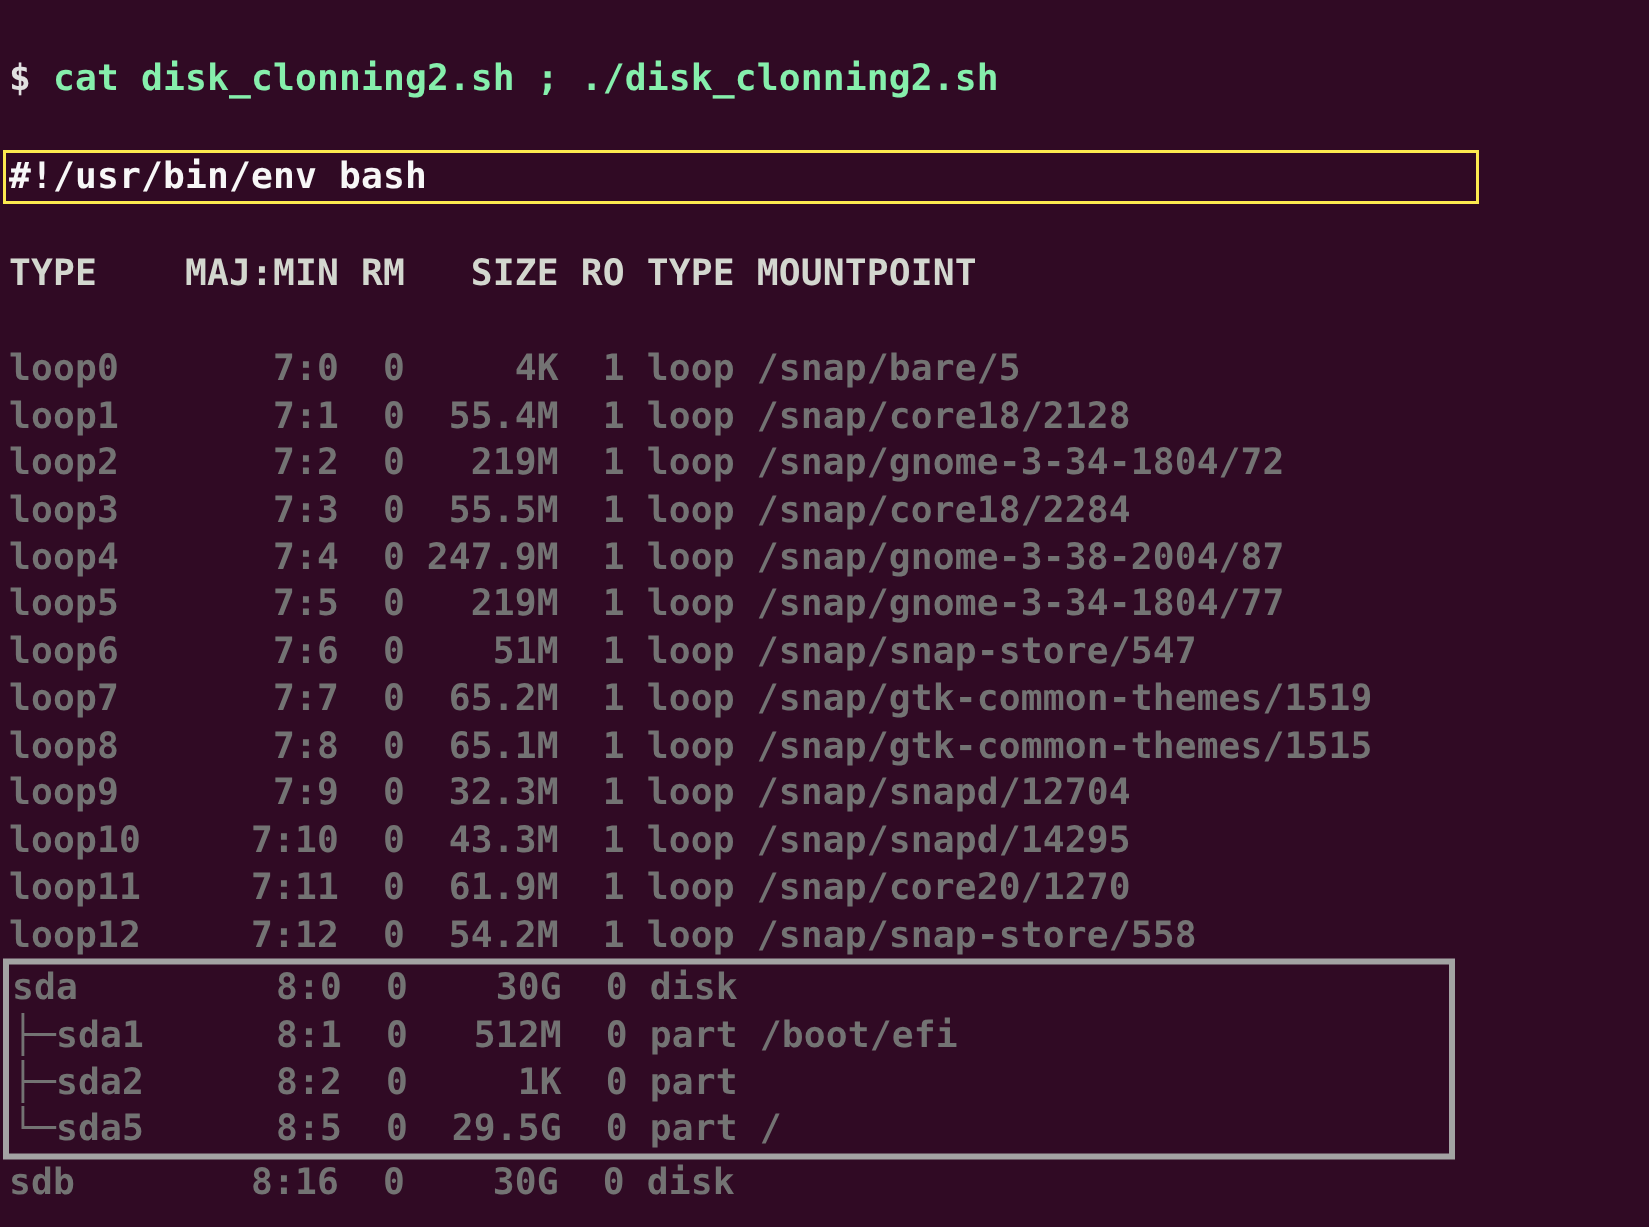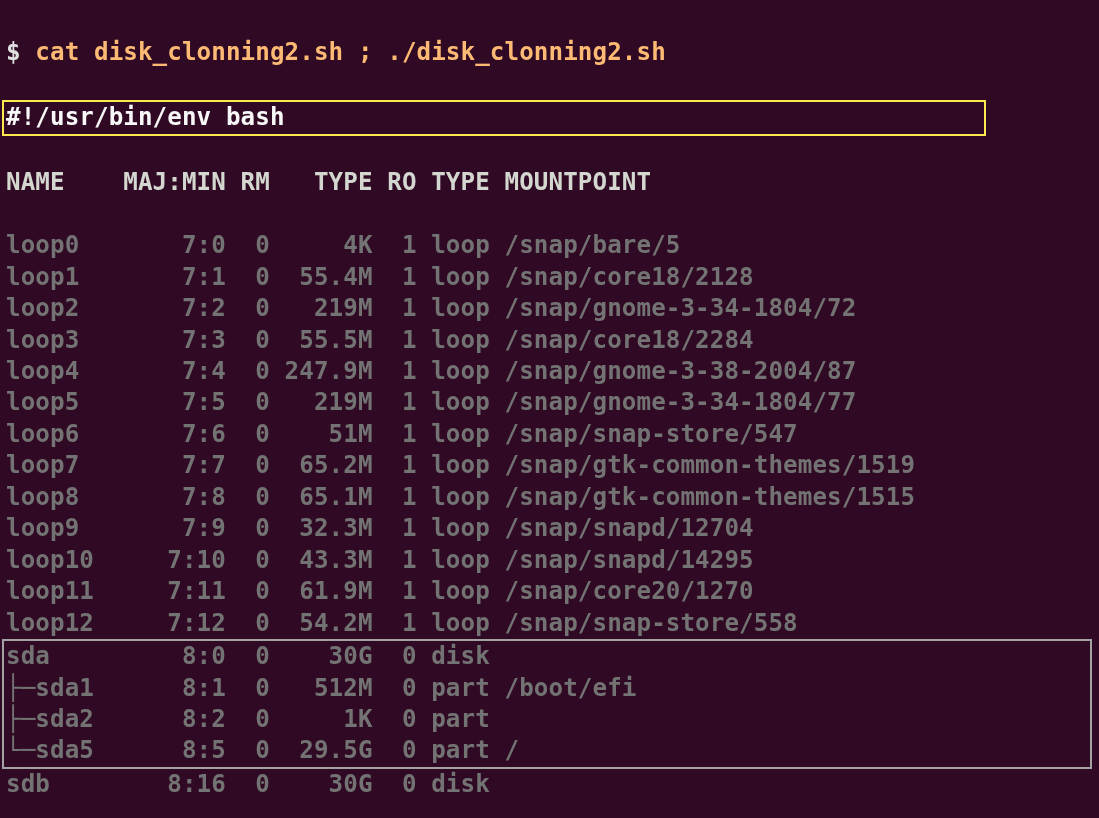--- a/index.html
+++ b/index.html
@@ -10,27 +10,27 @@
     font-size:24.2px;
     line-height:1.3;
     width:1099px;
     height:818px;
     overflow:hidden;
     letter-spacing:0.1px;
     font-weight:600;
   }
   .term{padding:6px 2px 2px 6px;white-space:pre}
   .prompt{color:#e0e0e0}
-  .cmd{color:#fdba74;font-weight:700}
+  .cmd{color:#86efac;font-weight:700}
   .hl-yellow{border:2px solid #fce94f;padding:0 2px;margin-left:-4px;width:984px;box-sizing:border-box}
-  .hl-orange{border:2px solid #a3a3a3;padding:0 2px;margin-left:-4px;width:1090px;box-sizing:border-box}
+  .hl-orange{border:4px solid #a3a3a3;padding:0 2px;margin-left:-4px;width:968px;box-sizing:border-box}
   .hdr{color:#d3d7cf}
   .row{color:#737373}
 </style>
 </head>
 <body>
 
 <div class="term">
 <div><span class="prompt">$ </span><span class="cmd">cat disk_clonning2.sh ; ./disk_clonning2.sh</span></div>
 <div class="hl-yellow"><div>#!/usr/bin/env bash</div></div>
-<div class="hdr">NAME    MAJ:MIN RM   TYPE RO TYPE MOUNTPOINT</div>
+<div class="hdr">TYPE    MAJ:MIN RM   SIZE RO TYPE MOUNTPOINT</div>
 <div id="rows-container"><div class="row">loop0       7:0  0     4K  1 loop /snap/bare/5</div><div class="row">loop1       7:1  0  55.4M  1 loop /snap/core18/2128</div><div class="row">loop2       7:2  0   219M  1 loop /snap/gnome-3-34-1804/72</div><div class="row">loop3       7:3  0  55.5M  1 loop /snap/core18/2284</div><div class="row">loop4       7:4  0 247.9M  1 loop /snap/gnome-3-38-2004/87</div><div class="row">loop5       7:5  0   219M  1 loop /snap/gnome-3-34-1804/77</div><div class="row">loop6       7:6  0    51M  1 loop /snap/snap-store/547</div><div class="row">loop7       7:7  0  65.2M  1 loop /snap/gtk-common-themes/1519</div><div class="row">loop8       7:8  0  65.1M  1 loop /snap/gtk-common-themes/1515</div><div class="row">loop9       7:9  0  32.3M  1 loop /snap/snapd/12704</div><div class="row">loop10     7:10  0  43.3M  1 loop /snap/snapd/14295</div><div class="row">loop11     7:11  0  61.9M  1 loop /snap/core20/1270</div><div class="row">loop12     7:12  0  54.2M  1 loop /snap/snap-store/558</div><div class="hl-orange"><div class="row">sda         8:0  0    30G  0 disk </div><div class="row">├─sda1      8:1  0   512M  0 part /boot/efi</div><div class="row">├─sda2      8:2  0     1K  0 part </div><div class="row">└─sda5      8:5  0  29.5G  0 part /</div></div><div class="row">sdb        8:16  0    30G  0 disk </div></div>
 </div>
 
 </body></html>

